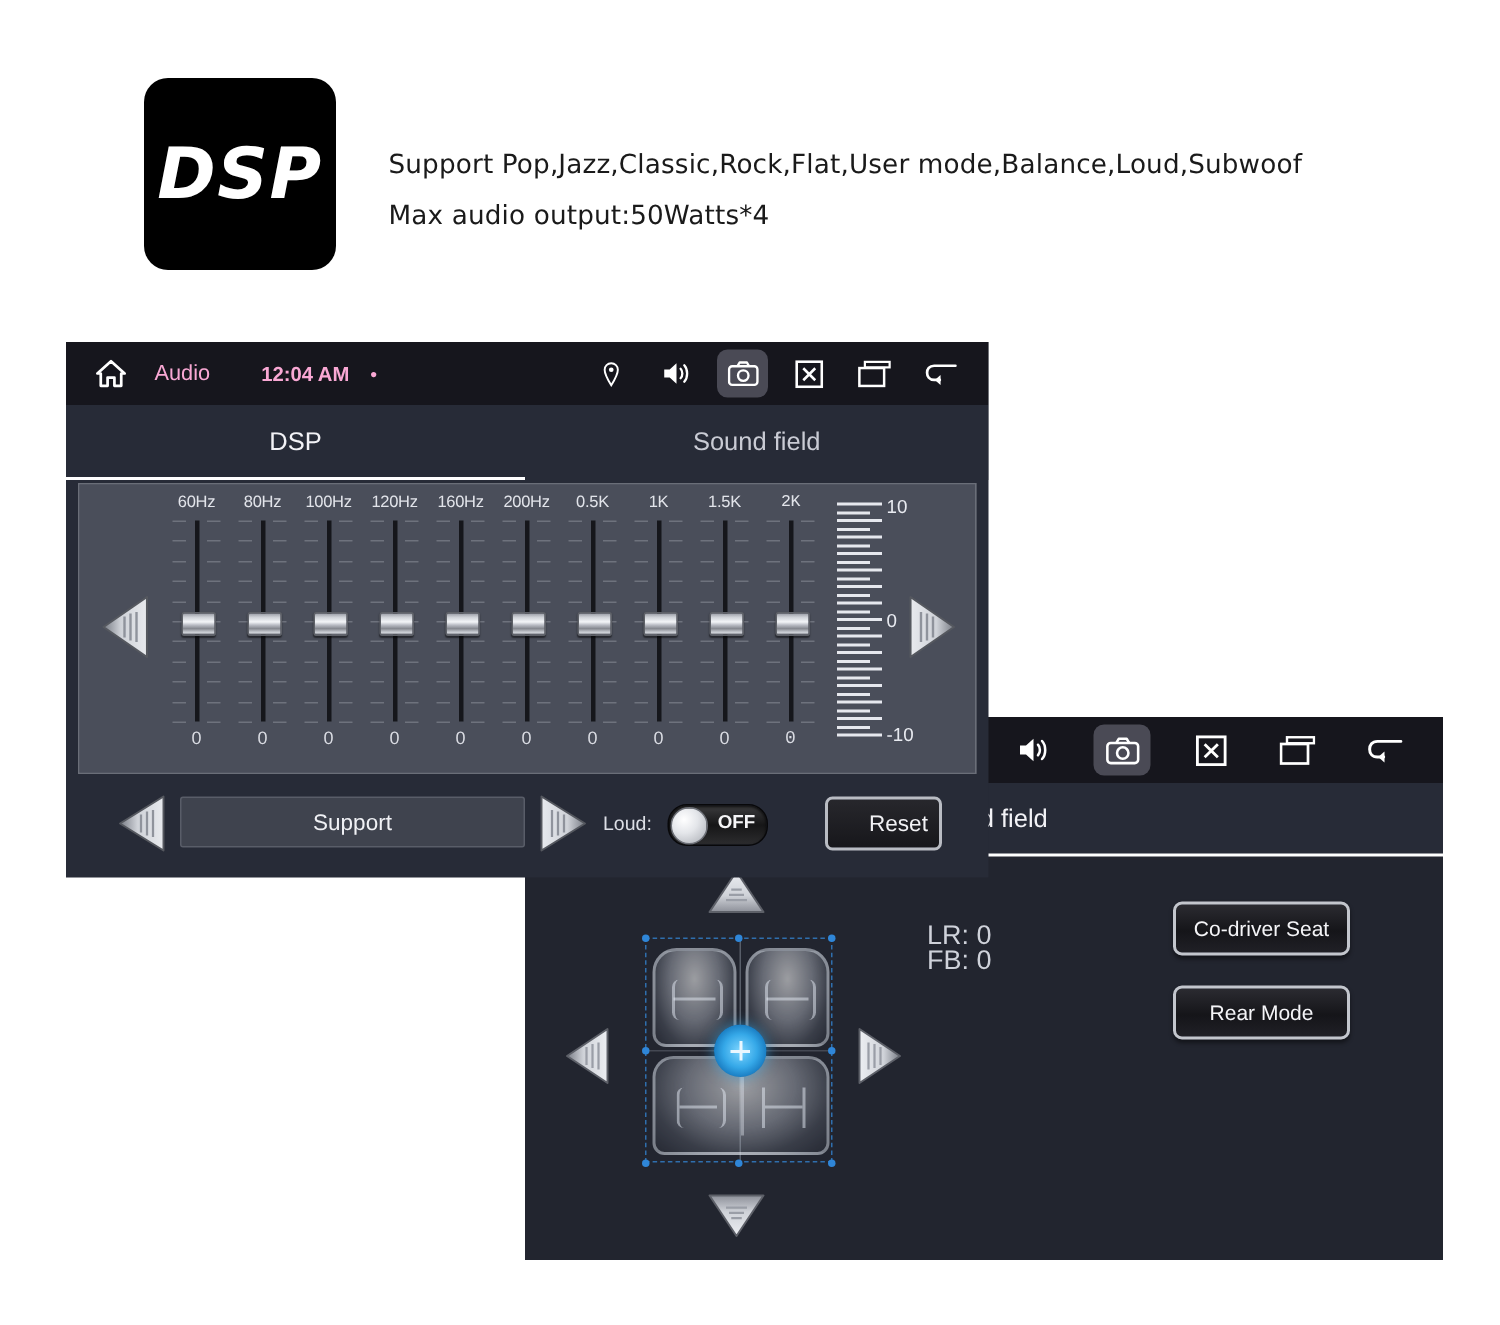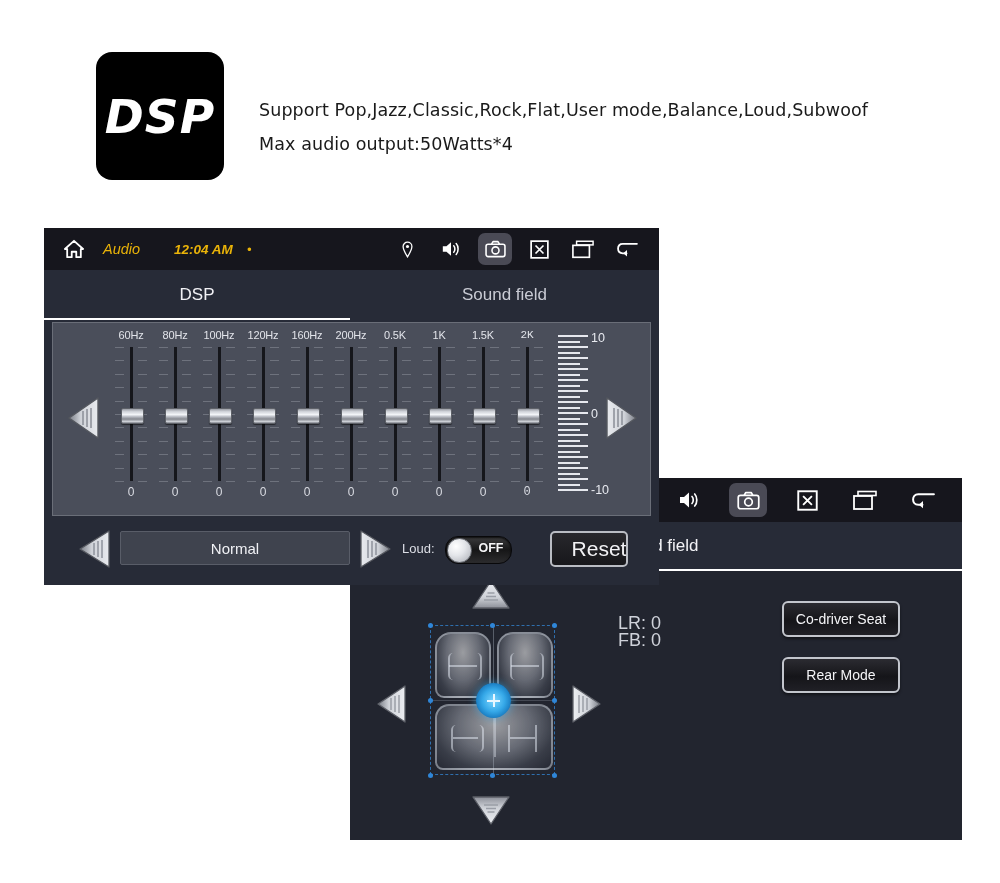--- a/index.html
+++ b/index.html
@@ -33,21 +33,21 @@
     position:absolute;left:0;top:0;width:100%;box-sizing:border-box;
   }
   .sb-left{display:flex;align-items:center;}
   .sb-right{display:flex;align-items:center;margin-left:auto;}
   .sb-icon{
     display:flex;align-items:center;justify-content:center;
     color:#fff;
   }
   .sb-icon svg{display:block;}
   .sb-icon.highlight{background:#4a4a55;border-radius:7px;}
-  .sb-text{color:#eab308;font-size:14.5px;font-style:italic;}
+  .sb-text{color:#f9a8d4;font-size:14.5px;}
 
   .tabbar{position:absolute;left:0;width:100%;background:#272b37;}
   .tab{
     position:absolute;top:0;height:100%;
     display:flex;align-items:center;justify-content:center;
     color:#f2f2f6;font-size:17px;box-sizing:border-box;
   }
   .tab.inactive{color:#c9cbd4;}
   .tab-underline{position:absolute;background:#ffffff;height:2px;}
 
@@ -140,21 +140,21 @@
   #loud-state{
     position:absolute;left:30px;top:4px;width:30px;text-align:center;
     color:#f5f5f7;font-size:12.5px;font-weight:bold;
   }
   #reset-btn{
     position:absolute;left:498px;top:8px;width:78px;height:36px;
     border-radius:5px;
     background:linear-gradient(180deg,#27272c 0%,#17171b 100%);
     border:2px solid #b9bcc3;
     display:flex;align-items:center;justify-content:center;
-    color:#f2f2f5;font-size:21px;box-sizing:border-box;padding-left:20px;
+    color:#f2f2f5;font-size:15px;box-sizing:border-box;padding-left:20px;
   }
 
   
   #panel-soundfield{
     position:absolute;left:350px;top:478px;width:612px;height:362px;
     background:#22252f;overflow:hidden;z-index:2;
   }
   #panel-soundfield .statusbar{height:44px;padding:0 10px;justify-content:flex-end;}
   #panel-soundfield .sb-icon{width:36px;height:32px;margin:0 11px;}
   #panel-soundfield .sb-icon.highlight{width:38px;height:34px;}
@@ -681,21 +681,21 @@
               <stop offset="40%" stop-color="#cfd2d8"></stop>
               <stop offset="100%" stop-color="#e8eaee"></stop>
         </linearGradient>
           </defs>
         <path d="M2 21 L31 3 L31 39 Z" fill="url(#bgL)" stroke="#55585f" stroke-width="1.3" stroke-linejoin="round"></path>
         <path d="M16 15 L16 27 M20 13 L20 29 M24 12 L24 30" stroke="#8f939c" stroke-width="1.5"></path>
       </svg>
     </div>
 
     <div id="preset-box">
-      <span>Normal</span>
+      <span>Support</span>
     </div>
 
     <div class="bt-arrow" id="preset-next">
       <svg width="34" height="42" viewBox="0 0 34 42">
         <defs>
             <linearGradient id="bgR" x1="1" y1="0" x2="0" y2="0">
           <stop offset="0%" stop-color="#787c85"></stop>
               <stop offset="40%" stop-color="#cfd2d8"></stop>
               <stop offset="100%" stop-color="#e8eaee"></stop>
         </linearGradient>

